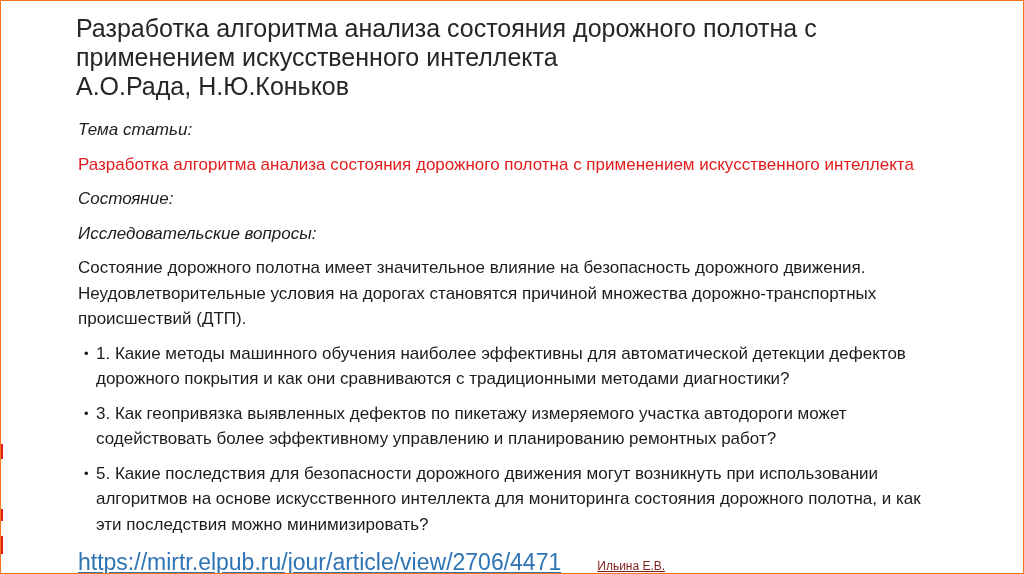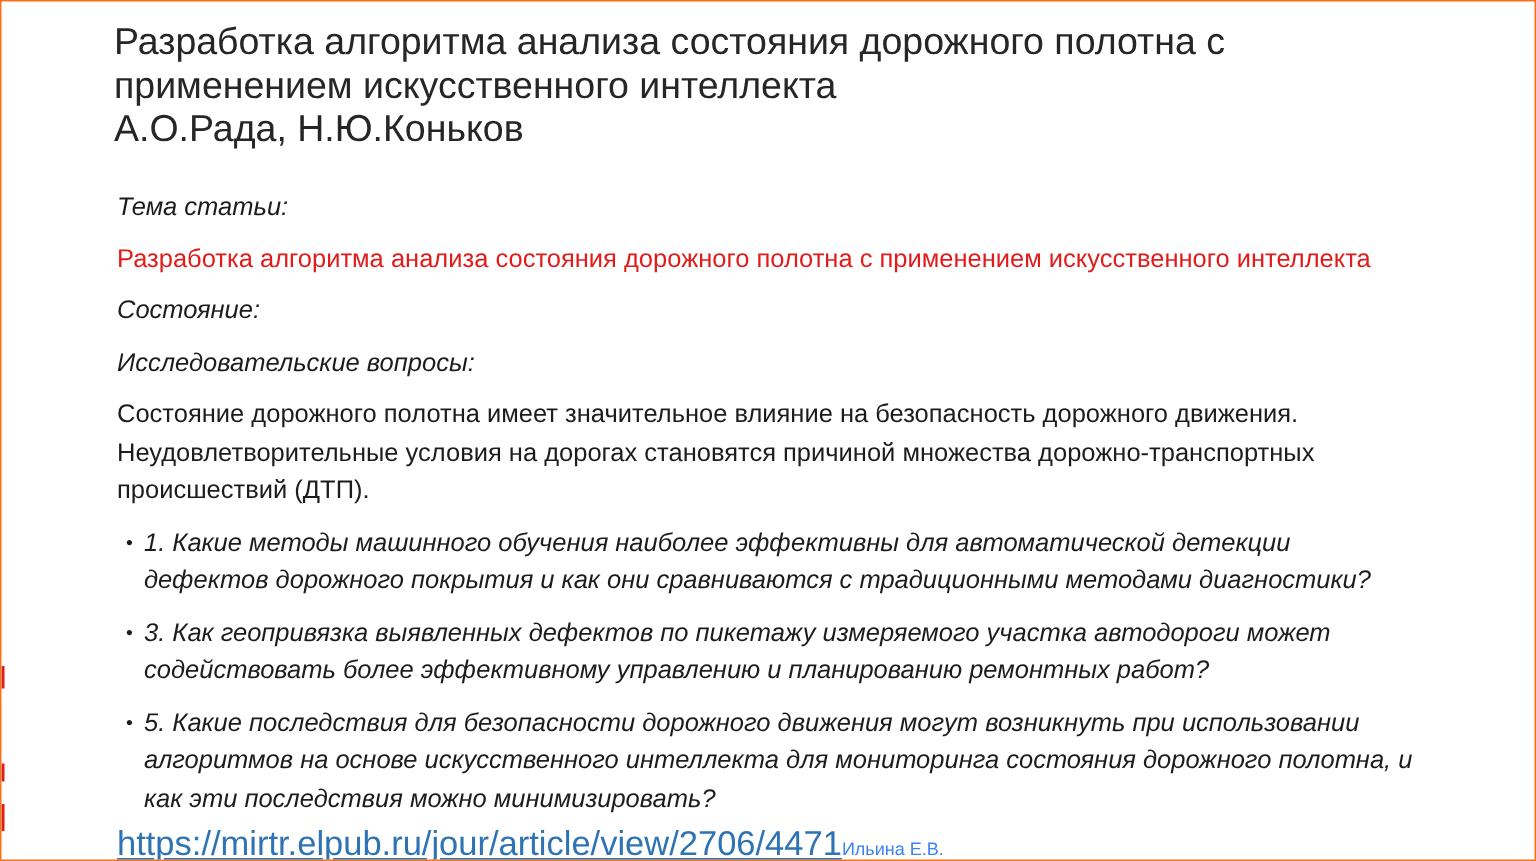--- a/index.html
+++ b/index.html
@@ -30,21 +30,21 @@
   }
   .content {
     position: absolute;
     left: 77px;
     top: 116px;
     width: 868px;
     font-size: 17px;
     line-height: 25.5px;
     color: #1c1c1c;
   }
-  .content .block { margin: 8px 0 9px 0; }
+  .content .block { margin: 0 0 9px 0; }
   .label { font-style: italic; }
   .topic-value { color: var(--accent-red, #e21b1b); }
   ul.questions {
     list-style: none;
     margin: 0;
     padding: 0;
   }
   ul.questions li {
     display: flex;
     margin: 0 0 9px 0;
@@ -53,37 +53,38 @@
     flex: 0 0 16px;
     padding-left: 6px;
     box-sizing: border-box;
     font-size: 13px;
     line-height: 25.5px;
     color: #1c1c1c;
   }
   ul.questions .q-text {
     flex: 1 1 auto;
     padding-left: 2px;
-    font-style: italic;
   }
   .footer {
     position: absolute;
     left: 77px;
     top: 548px;
     width: 900px;
     white-space: nowrap;
   }
   .footer a {
     font-size: 23px;
     color: var(--link-blue, #2e74b5);
     text-decoration: underline;
   }
   .footer .reviewer {
     font-size: 12px;
-    color: #3b82f6;
+    color: #7f1d1d;
+    margin-left: 36px;
+    text-decoration: underline;
   }
   .edge-mark {
     position: absolute;
     left: 0;
     width: 2px;
     background: var(--accent-red, #e02020);
   }
   .edge-mark.m1 { top: 443px; height: 15px; }
   .edge-mark.m2 { top: 508px; height: 12px; }
   .edge-mark.m3 { top: 535px; height: 18px; }

